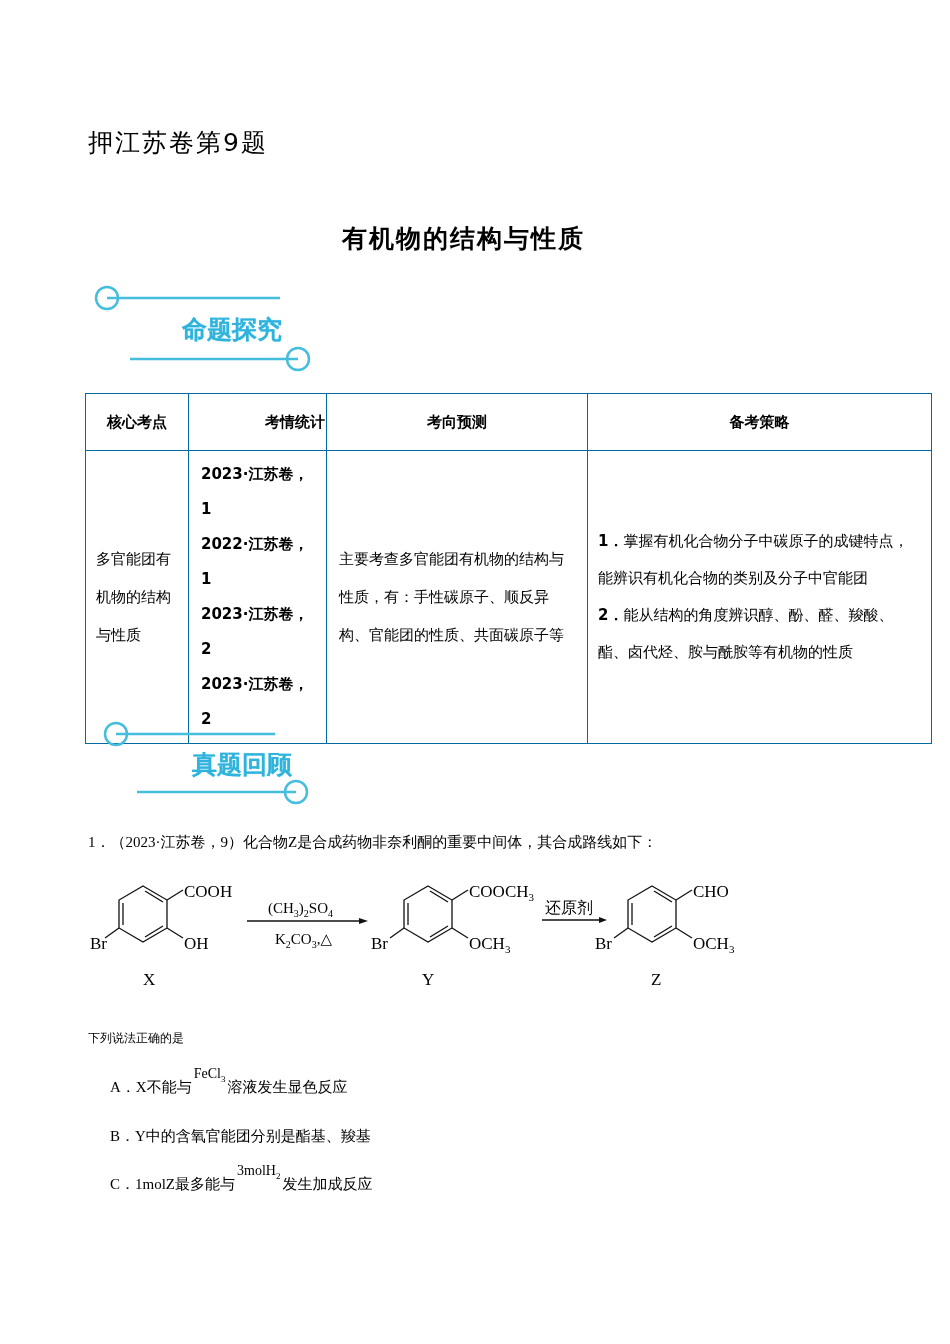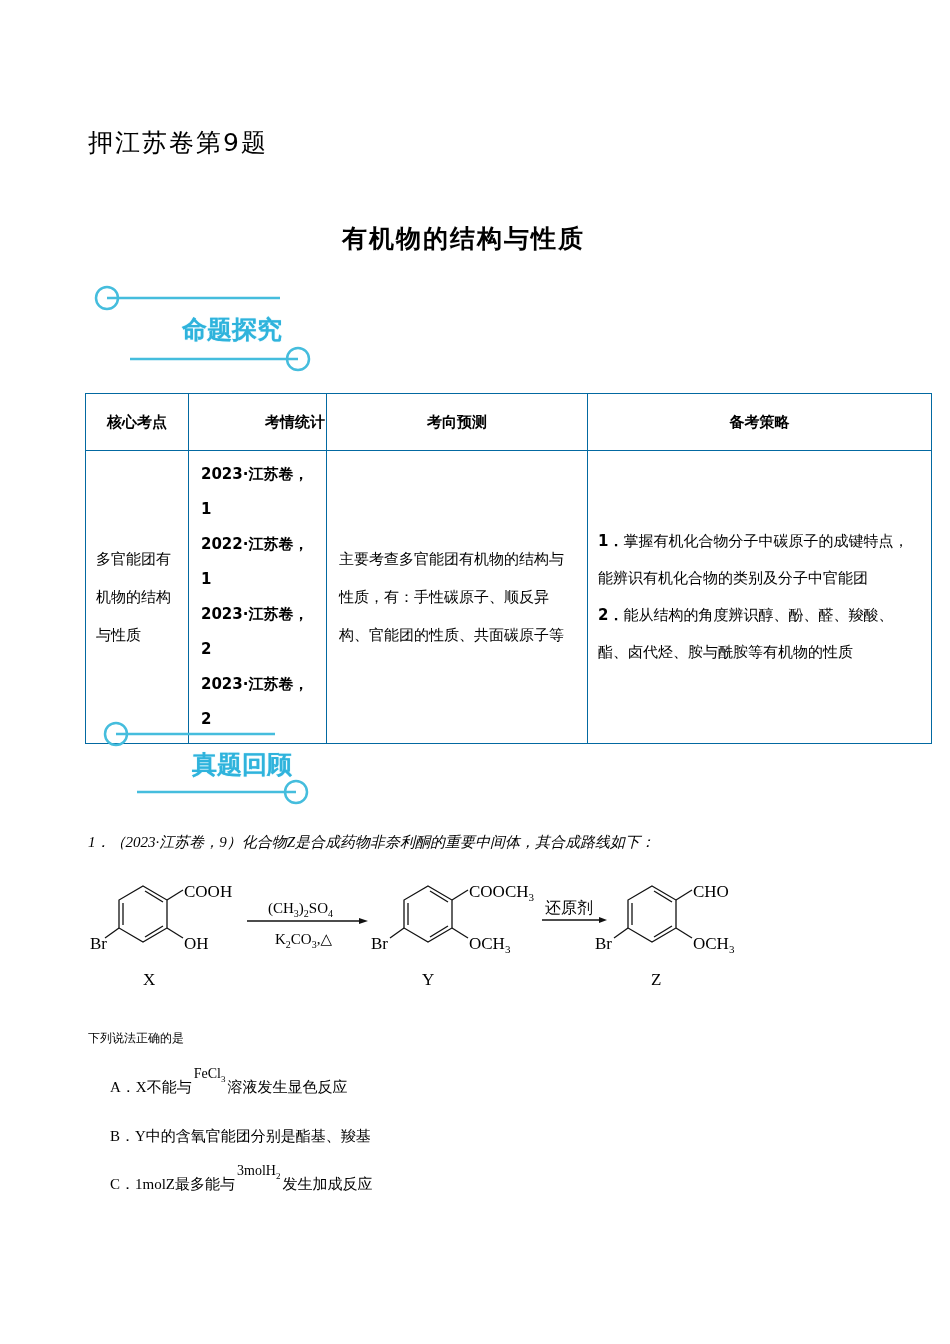--- a/index.html
+++ b/index.html
@@ -15,21 +15,21 @@
   .badge-label { position: absolute; font-size: 25px; font-weight: bold; color: #2fb3dc;
                  font-family: "DejaVu Sans", sans-serif; letter-spacing: 0px;
                  text-shadow: 0 0 1px #7fd6ef; margin-left: 40px; }
   table.info { position: absolute; left: 85px; top: 393px; width: 847px; border-collapse: collapse;
                font-family: "DejaVu Sans", sans-serif; font-size: 15px; }
   table.info td, table.info th { border: 1px solid #0369a1; vertical-align: middle; }
   table.info th { height: 54px; font-weight: bold; font-size: 15px; text-align: center; }
   table.info td { height: 233px; padding: 6px 12px; line-height: 38px; }
   .years div { font-weight: bold; line-height: 35px; }
   .strategy { line-height: 37px !important; padding: 0 10px !important; margin-top: 44px; }
-  .q-text { left: 88px; top: 833px; font-size: 15px; font-family: "Liberation Serif", "DejaVu Serif", serif; font-style: italic; }
+  .q-text { left: 88px; top: 833px; font-size: 15px; font-family: "Liberation Serif", "DejaVu Serif", serif; }
   .scheme { left: 85px; top: 868px; width: 680px; height: 130px; }
   .chem { font-family: "Liberation Serif", "DejaVu Serif", serif; font-size: 17px; }
   .ask { left: 88px; top: 1030px; font-size: 12px; font-family: "Liberation Serif", "DejaVu Serif", serif; }
   .opt { left: 110px; font-size: 15px; font-family: "Liberation Serif", "DejaVu Serif", serif; white-space: nowrap; }
   .sup { position: relative; top: -14px; font-size: 14px; margin: 0 2px; }
   .sup sub { font-size: 9px; }
 </style>
 </head>
 <body>
 

